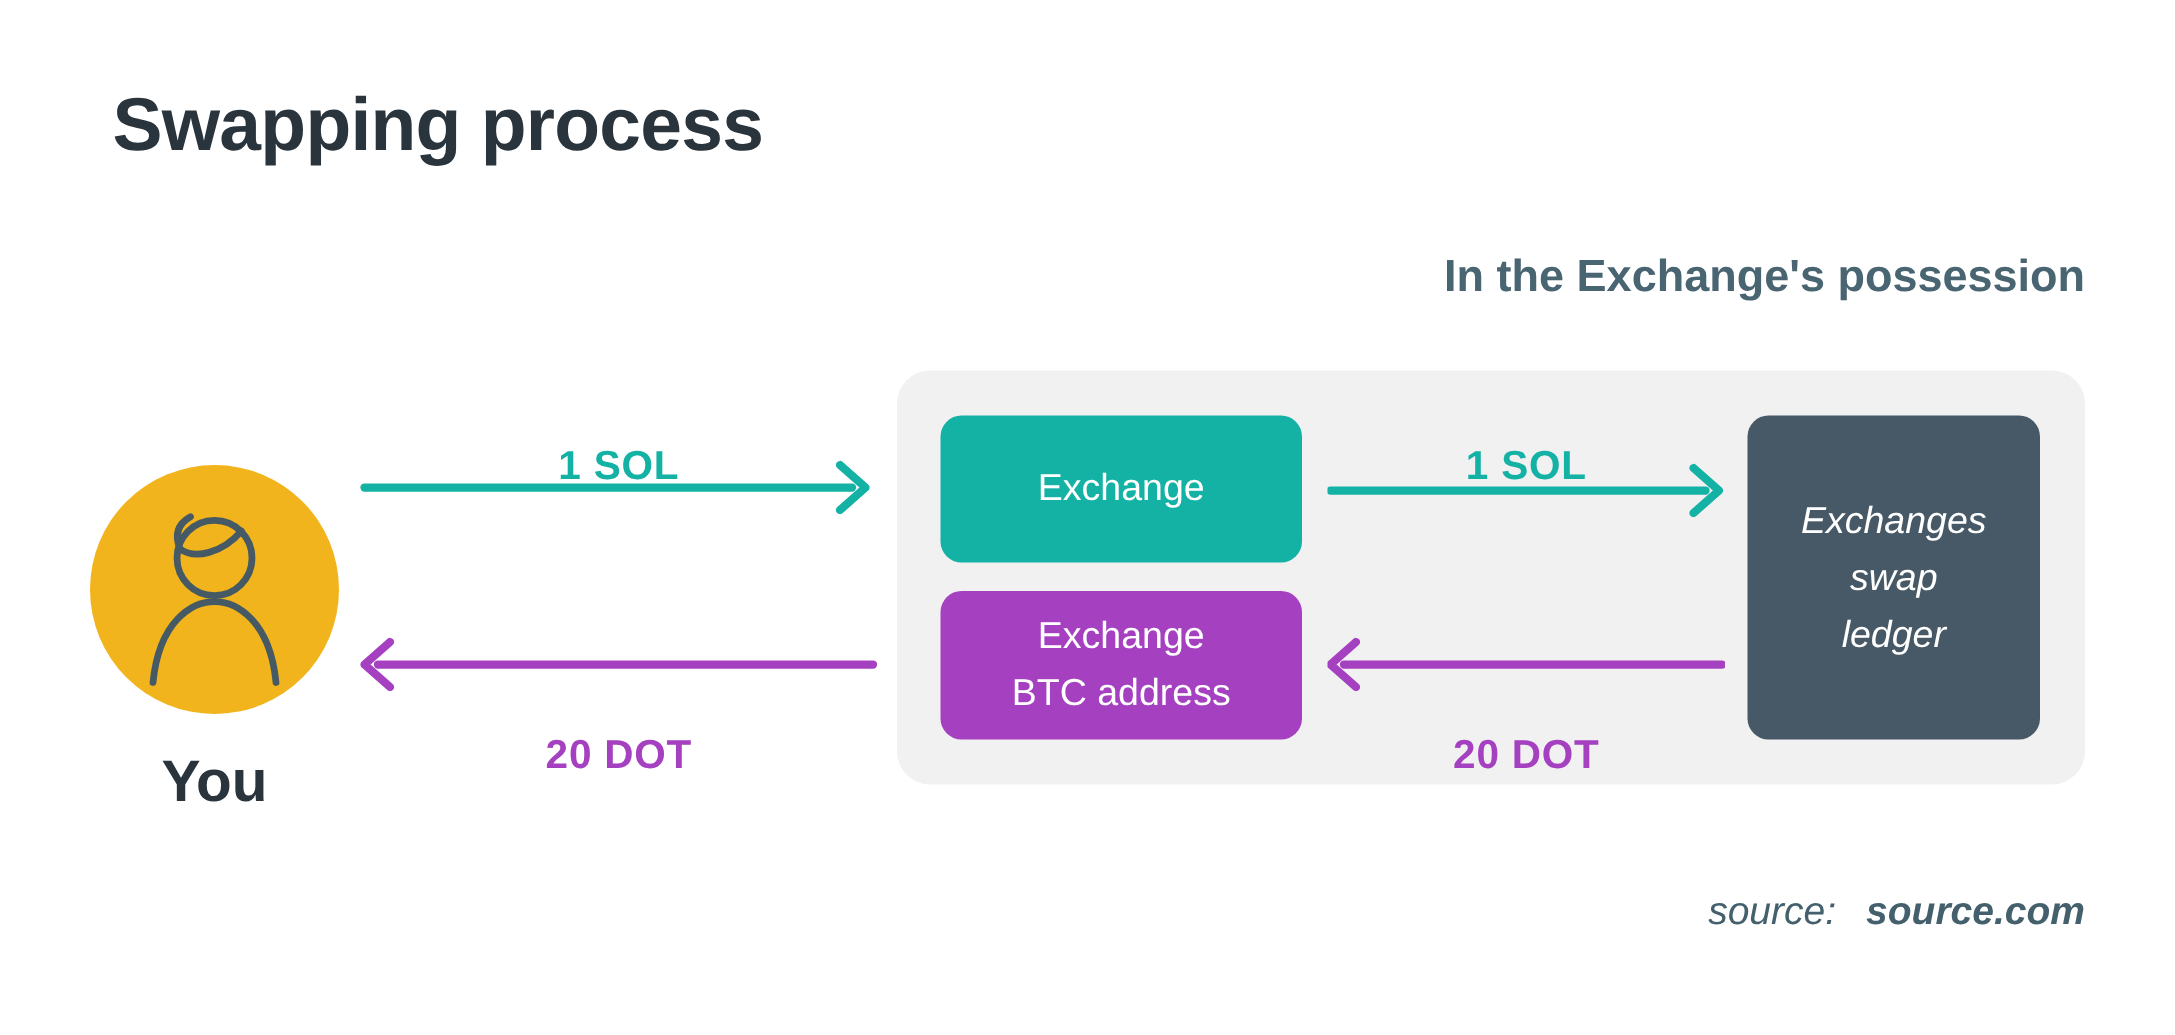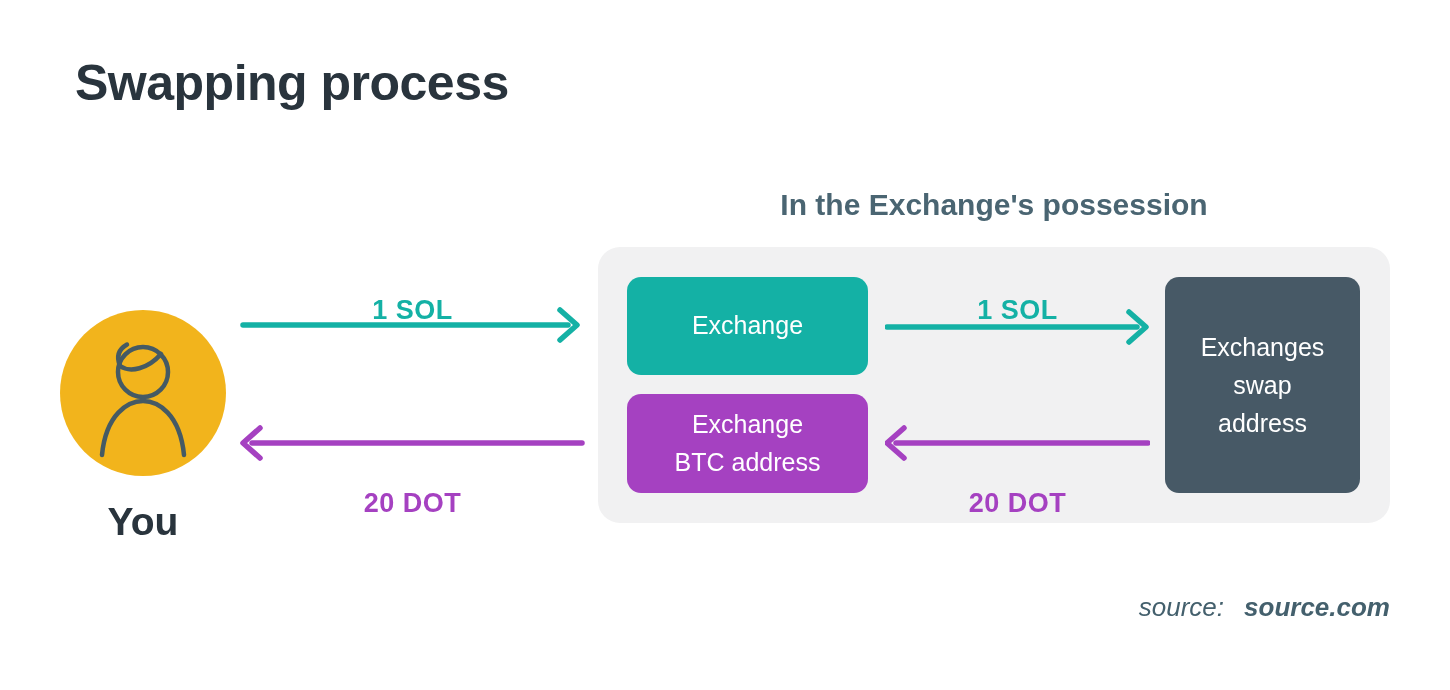--- a/index.html
+++ b/index.html
@@ -21,21 +21,21 @@
   }
   .abs{position:absolute;}
 
   .page-title{
     left:62px;top:54px;
     font-size:50px;font-weight:700;letter-spacing:-0.5px;
     color:var(--title-dark);
     margin-left:13px;
   }
   .panel-heading{
-    left:598px;top:188px;width:792px;text-align:center;
+    left:598px;top:168px;width:792px;text-align:right;
     font-size:30px;font-weight:700;color:var(--heading-slate);
   }
   .panel{
     left:598px;top:247px;width:792px;height:276px;
     background:var(--panel-gray);border-radius:22px;
   }
 
   .actor-circle{
     left:60px;top:310px;width:166px;height:166px;border-radius:50%;
     background:var(--yellow);
@@ -48,21 +48,21 @@
     font-size:39px;font-weight:700;color:var(--title-dark);
   }
 
   .node{
     border-radius:14px;color:var(--text-white);
     display:flex;flex-direction:column;align-items:center;justify-content:center;
     font-size:25px;line-height:1.5;text-align:center;
   }
   .node-eth{left:627px;top:277px;width:241px;height:98px;background:var(--teal);}
   .node-btc{left:627px;top:394px;width:241px;height:99px;background:var(--purple);}
-  .node-swap{left:1165px;top:277px;width:195px;height:216px;background:var(--dark-slate);line-height:1.52;}
+  .node-swap{left:1165px;top:277px;width:195px;height:216px;background:var(--dark-slate);line-height:1.52;font-style:italic;}
 
   .arrow svg{display:block;}
   .arrow-teal line,.arrow-teal path{stroke:var(--teal);}
   .arrow-purple line,.arrow-purple path{stroke:var(--purple);}
   .arrow line,.arrow path{fill:none;stroke-width:5.5;stroke-linecap:round;stroke-linejoin:round;}
 
   .flow-label{
     font-size:27px;font-weight:700;text-align:center;letter-spacing:0.5px;margin-top:24px;
   }
   .flow-label.teal{color:var(--teal);}
@@ -101,21 +101,21 @@
 <div class="abs node node-eth">
   <span>Exchange</span>
 </div>
 <div class="abs node node-btc">
   <span>Exchange</span>
   <span>BTC address</span>
 </div>
 <div class="abs node node-swap">
   <span>Exchanges</span>
   <span>swap</span>
-  <span>address</span>
+  <span>ledger</span>
 </div>
 
 <div class="abs arrow arrow-teal" style="left:240px;top:305px;">
   <svg width="345" height="40">
     <line x1="3" y1="20" x2="328" y2="20"></line>
     <path d="M 320 5 L 337 20 L 320 35"></path>
   </svg>
 </div>
 <div class="abs arrow arrow-purple" style="left:240px;top:423px;">
   <svg width="345" height="40">

